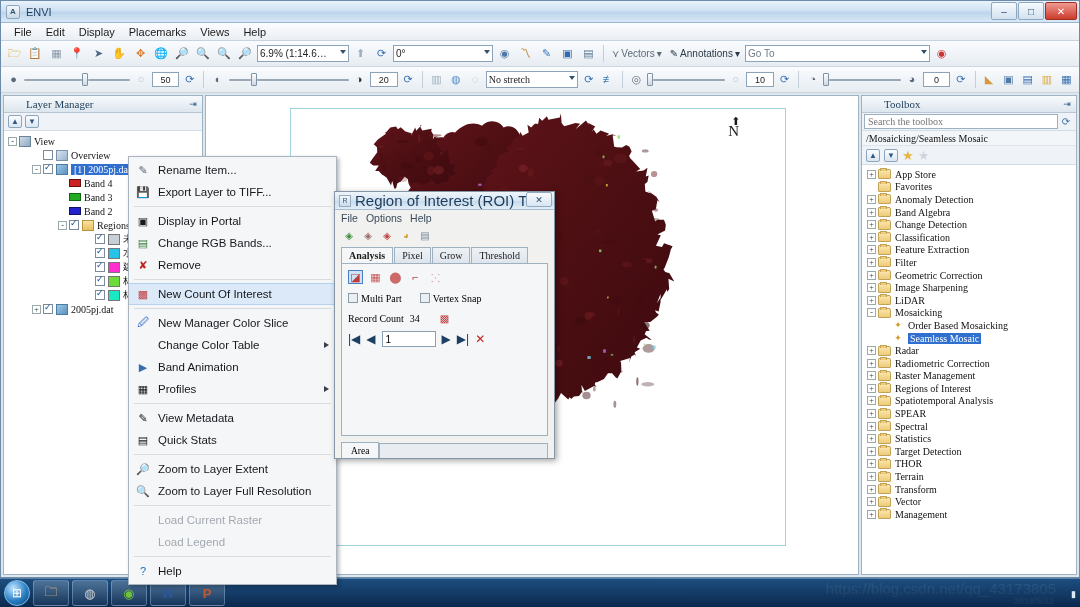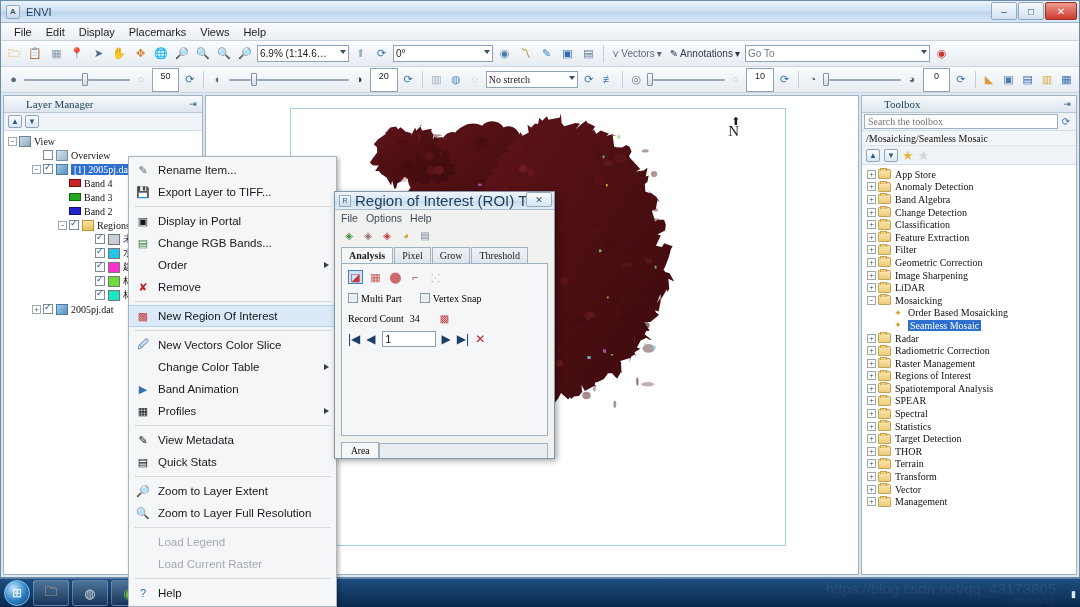--- a/index.html
+++ b/index.html
@@ -73,21 +73,21 @@
   .combo{
     height:17px; border:1px solid #8da3b7; background:#fff; display:flex; align-items:center;
     font-size:10px; color:#222; padding:0 2px; position:relative;
   }
   .combo .arrow{ position:absolute; right:2px; top:4px; border-left:3px solid transparent;border-right:3px solid transparent;border-top:4px solid #33506b;}
   .tlabel{ font-size:10px;color:#5a6a78;padding:0 3px; display:flex;align-items:center;gap:2px;}
 
   .slider{ display:flex; align-items:center; gap:0; }
   .strack{ height:2px;background:#9aa8b5;border-radius:1px;}
   .sknob{ width:6px;height:13px;background:linear-gradient(180deg,#fcfdfe,#cfd9e3);border:1px solid #7e93a6;border-radius:1px;}
-  .snum{ width:30px;height:24px;border:1px solid #8da3b7;background:#fff;font-size:9px;text-align:center;line-height:14px;color:#222;}
+  .snum{ width:30px;height:15px;border:1px solid #8da3b7;background:#fff;font-size:9px;text-align:center;line-height:14px;color:#222;}
 
   
   #content{ flex:1; display:flex; min-height:0; background:#dfe6ec; }
 
   .panel{
     background:#d946ef; border:1px solid #9fb3c6; display:flex; flex-direction:column; min-height:0;
   }
   .panel-head{
     height:17px; flex:0 0 17px;
     background:linear-gradient(180deg,#f7fafc,#dde6ee);
@@ -672,20 +672,25 @@
         <div class="star">★</div>
         <div class="star off">★</div>
       </div>
       <div id="tbtree">
           <div class="tbrow" style="padding-left: 2px;">
             <span class="exp">+</span>
             <span class="folder"></span>
             <span>App Store</span>
           </div>
           <div class="tbrow" style="padding-left: 2px;">
+            <span class="exp none"></span>
+            <span class="folder"></span>
+            <span>Favorites</span>
+          </div>
+          <div class="tbrow" style="padding-left: 2px;">
             <span class="exp">+</span>
             <span class="folder"></span>
             <span>Anomaly Detection</span>
           </div>
           <div class="tbrow" style="padding-left: 2px;">
             <span class="exp">+</span>
             <span class="folder"></span>
             <span>Band Algebra</span>
           </div>
           <div class="tbrow" style="padding-left: 2px;">
@@ -822,39 +827,34 @@
         <span class="ct">Export Layer to TIFF...</span>
       </div>
       <div class="cmsep"></div>
       <div class="cmi">
         <span class="ci">▣</span>
         <span class="ct">Display in Portal</span>
       </div>
       <div class="cmi">
         <span class="ci" style="color: rgb(63, 127, 63);">▤</span>
         <span class="ct">Change RGB Bands...</span>
-      </div>
-      <div class="cmi">
-        <span class="ci"></span>
-        <span class="ct">Order</span>
-        <span class="sub"></span>
       </div>
       <div class="cmi">
         <span class="ci" style="color: rgb(192, 32, 32);">✘</span>
         <span class="ct">Remove</span>
       </div>
       <div class="cmsep"></div>
       <div class="cmi sel">
         <span class="ci" style="color: rgb(192, 64, 64);">▩</span>
-        <span class="ct">New Region Of Interest</span>
+        <span class="ct">New Count Of Interest</span>
       </div>
       <div class="cmsep"></div>
       <div class="cmi">
         <span class="ci" style="color: rgb(58, 111, 201);">🖉</span>
-        <span class="ct">New Vectors Color Slice</span>
+        <span class="ct">New Manager Color Slice</span>
       </div>
       <div class="cmi">
         <span class="ci"></span>
         <span class="ct">Change Color Table</span>
         <span class="sub"></span>
       </div>
       <div class="cmi">
         <span class="ci" style="color: rgb(58, 111, 174);">▶</span>
         <span class="ct">Band Animation</span>
       </div>
@@ -877,25 +877,25 @@
         <span class="ci">🔎</span>
         <span class="ct">Zoom to Layer Extent</span>
       </div>
       <div class="cmi">
         <span class="ci">🔍</span>
         <span class="ct">Zoom to Layer Full Resolution</span>
       </div>
       <div class="cmsep"></div>
       <div class="cmi dis">
         <span class="ci"></span>
-        <span class="ct">Load Legend</span>
+        <span class="ct">Load Current Raster</span>
       </div>
       <div class="cmi dis">
         <span class="ci"></span>
-        <span class="ct">Load Current Raster</span>
+        <span class="ct">Load Legend</span>
       </div>
       <div class="cmsep"></div>
       <div class="cmi">
         <span class="ci" style="color: rgb(31, 111, 196);">?</span>
         <span class="ct">Help</span>
       </div>
     </div>
 
   <div id="roidlg">
     <div class="rtitle">

